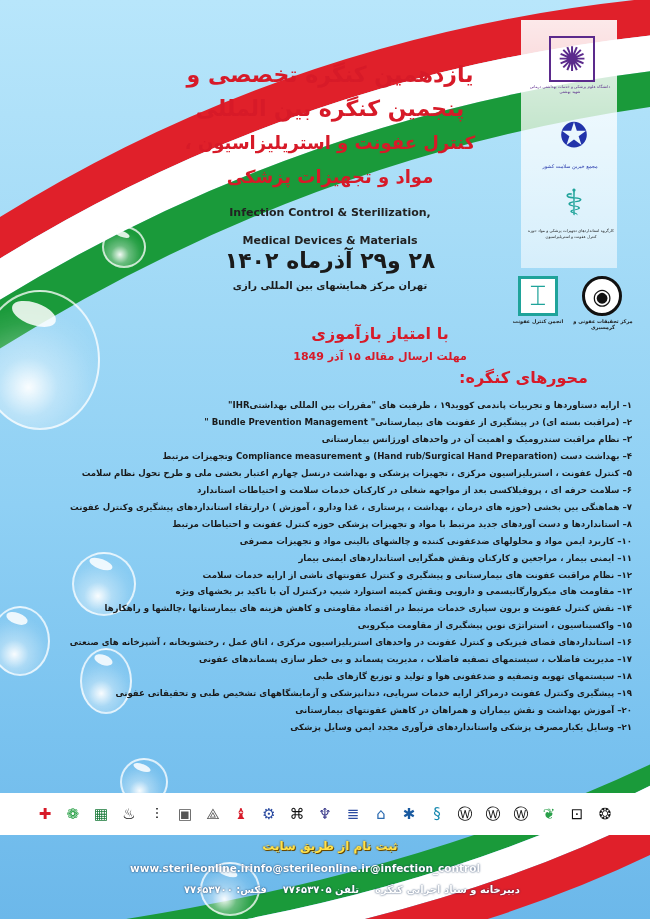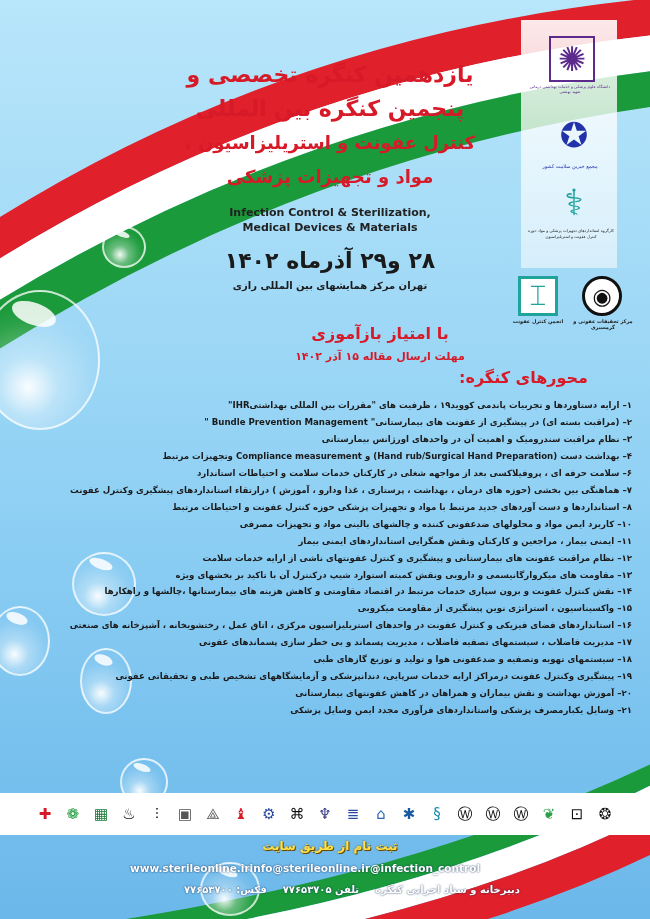--- a/index.html
+++ b/index.html
@@ -21,21 +21,21 @@
   .logo-col { position: absolute; left: 521px; top: 20px; width: 96px; height: 248px;
     background: linear-gradient(180deg, rgba(255,255,255,0.9), rgba(255,255,255,0.55)); }
 
   .title { position: absolute; left: 150px; width: 360px; text-align: center; direction: rtl;
     color: #d71a28; font-weight: bold; font-family: "DejaVu Sans", sans-serif; }
   .t1 { top: 62px; font-size: 22px; }
   .t2 { top: 96px; font-size: 22px; }
   .t3 { top: 132px; font-size: 18px; }
   .t4 { top: 166px; font-size: 18px; }
   .en { position: absolute; left: 170px; width: 320px; text-align: center; color: #222; font-weight: bold; font-size: 11px; line-height: 16px; }
-  .en1 { top: 205px; } .en2 { top: 220px; }
+  .en1 { top: 205px; } .en2 { top: 233px; }
   .date { position: absolute; top: 248px; left: 170px; width: 320px; text-align: center; direction: rtl; font-size: 22px; font-weight: bold; color: #1a1a1a; }
   .venue { position: absolute; top: 280px; left: 170px; width: 320px; text-align: center; direction: rtl; font-size: 10px; font-weight: bold; color: #1a1a1a; }
   .cme { position: absolute; top: 324px; left: 230px; width: 300px; text-align: center; direction: rtl; font-size: 16px; font-weight: bold; color: #d71a28; }
   .deadline { position: absolute; top: 350px; left: 230px; width: 300px; text-align: center; direction: rtl; font-size: 11px; font-weight: bold; color: #d71a28; }
   .axes-title { position: absolute; top: 368px; right: 62px; direction: rtl; font-size: 16px; font-weight: bold; color: #d71a28; }
 
   .topics { position: absolute; top: 397px; right: 18px; width: 600px; direction: rtl; list-style: none; }
   .topics li { font-size: 8.6px; font-weight: bold; color: #1a1a1a; line-height: 16.95px; white-space: nowrap; text-align: right; padding-right: 0; }
 
   .logos-strip { position: absolute; left: 0; top: 793px; width: 650px; height: 42px; background: #ffffff;
@@ -93,28 +93,29 @@
 
 <div class="title t1">یازدهمین کنگره تخصصی و</div>
 <div class="title t2">پنجمین کنگره بین المللی</div>
 <div class="title t3">کنترل عفونت و استریلیزاسیون ،</div>
 <div class="title t4">مواد و تجهیزات پزشکی</div>
 <div class="en en1">Infection Control &amp; Sterilization,</div>
 <div class="en en2">Medical Devices &amp; Materials</div>
 <div class="date">۲۸ و۲۹ آذرماه ۱۴۰۲</div>
 <div class="venue">تهران مرکز همایشهای بین المللی رازی</div>
 <div class="cme">با امتیاز بازآموزی</div>
-<div class="deadline">مهلت ارسال مقاله ۱۵ آذر ۱۴۰۲</div>
+<div class="deadline">مهلت ارسال مقاله ۱۵ آذر 1849</div>
 
 <div class="axes-title">محورهای کنگره:</div>
 <ul class="topics">
   <li>۱– ارایه دستاوردها و تجربیات پاندمی کووید۱۹ ، ظرفیت های "مقررات بین المللی بهداشتیIHR"</li>
   <li>۲– (مراقبت بسته ای) در پیشگیری از عفونت های بیمارستانی" Bundle Prevention Management "</li>
   <li>۳– نظام مراقبت سندرومیک و اهمیت آن در واحدهای اورژانس بیمارستانی</li>
   <li>۴– بهداشت دست (Hand rub/Surgical Hand Preparation) و Compliance measurement وتجهیزات مرتبط</li>
+  <li>۵– کنترل عفونت ، استریلیزاسیون مرکزی ، تجهیزات پزشکی و بهداشت درنسل چهارم اعتبار بخشی ملی و طرح تحول نظام سلامت</li>
   <li>۶– سلامت حرفه ای ، پروفیلاکسی بعد از مواجهه شغلی در کارکنان خدمات سلامت و احتیاطات استاندارد</li>
   <li>۷– هماهنگی بین بخشی (حوزه های درمان ، بهداشت ، پرستاری ، غذا ودارو ، آموزش ) درارتقاء استانداردهای پیشگیری وکنترل عفونت</li>
   <li>۸– استانداردها و دست آوردهای جدید مرتبط با مواد و تجهیزات پزشکی حوزه کنترل عفونت و احتیاطات مرتبط</li>
   <li>۱۰– کاربرد ایمن مواد و محلولهای ضدعفونی کننده و چالشهای بالینی مواد و تجهیزات مصرفی</li>
   <li>۱۱– ایمنی بیمار ، مراجعین و کارکنان ونقش همگرایی استانداردهای ایمنی بیمار</li>
   <li>۱۲– نظام مراقبت عفونت های بیمارستانی و پیشگیری و کنترل عفونتهای ناشی از ارایه خدمات سلامت</li>
   <li>۱۳– مقاومت های میکروارگانیسمی و دارویی ونقش کمیته استوارد شیپ درکنترل آن با تاکید بر بخشهای ویژه</li>
   <li>۱۴– نقش کنترل عفونت و برون سپاری خدمات مرتبط در اقتصاد مقاومتی و کاهش هزینه های بیمارستانها ،چالشها و راهکارها</li>
   <li>۱۵– واکسیناسیون ، استراتژی نوین پیشگیری از مقاومت میکروبی</li>
   <li>۱۶– استانداردهای فضای فیزیکی و کنترل عفونت در واحدهای استریلیزاسیون مرکزی ، اتاق عمل ، رختشویخانه ، آشپزخانه های صنعتی</li>

